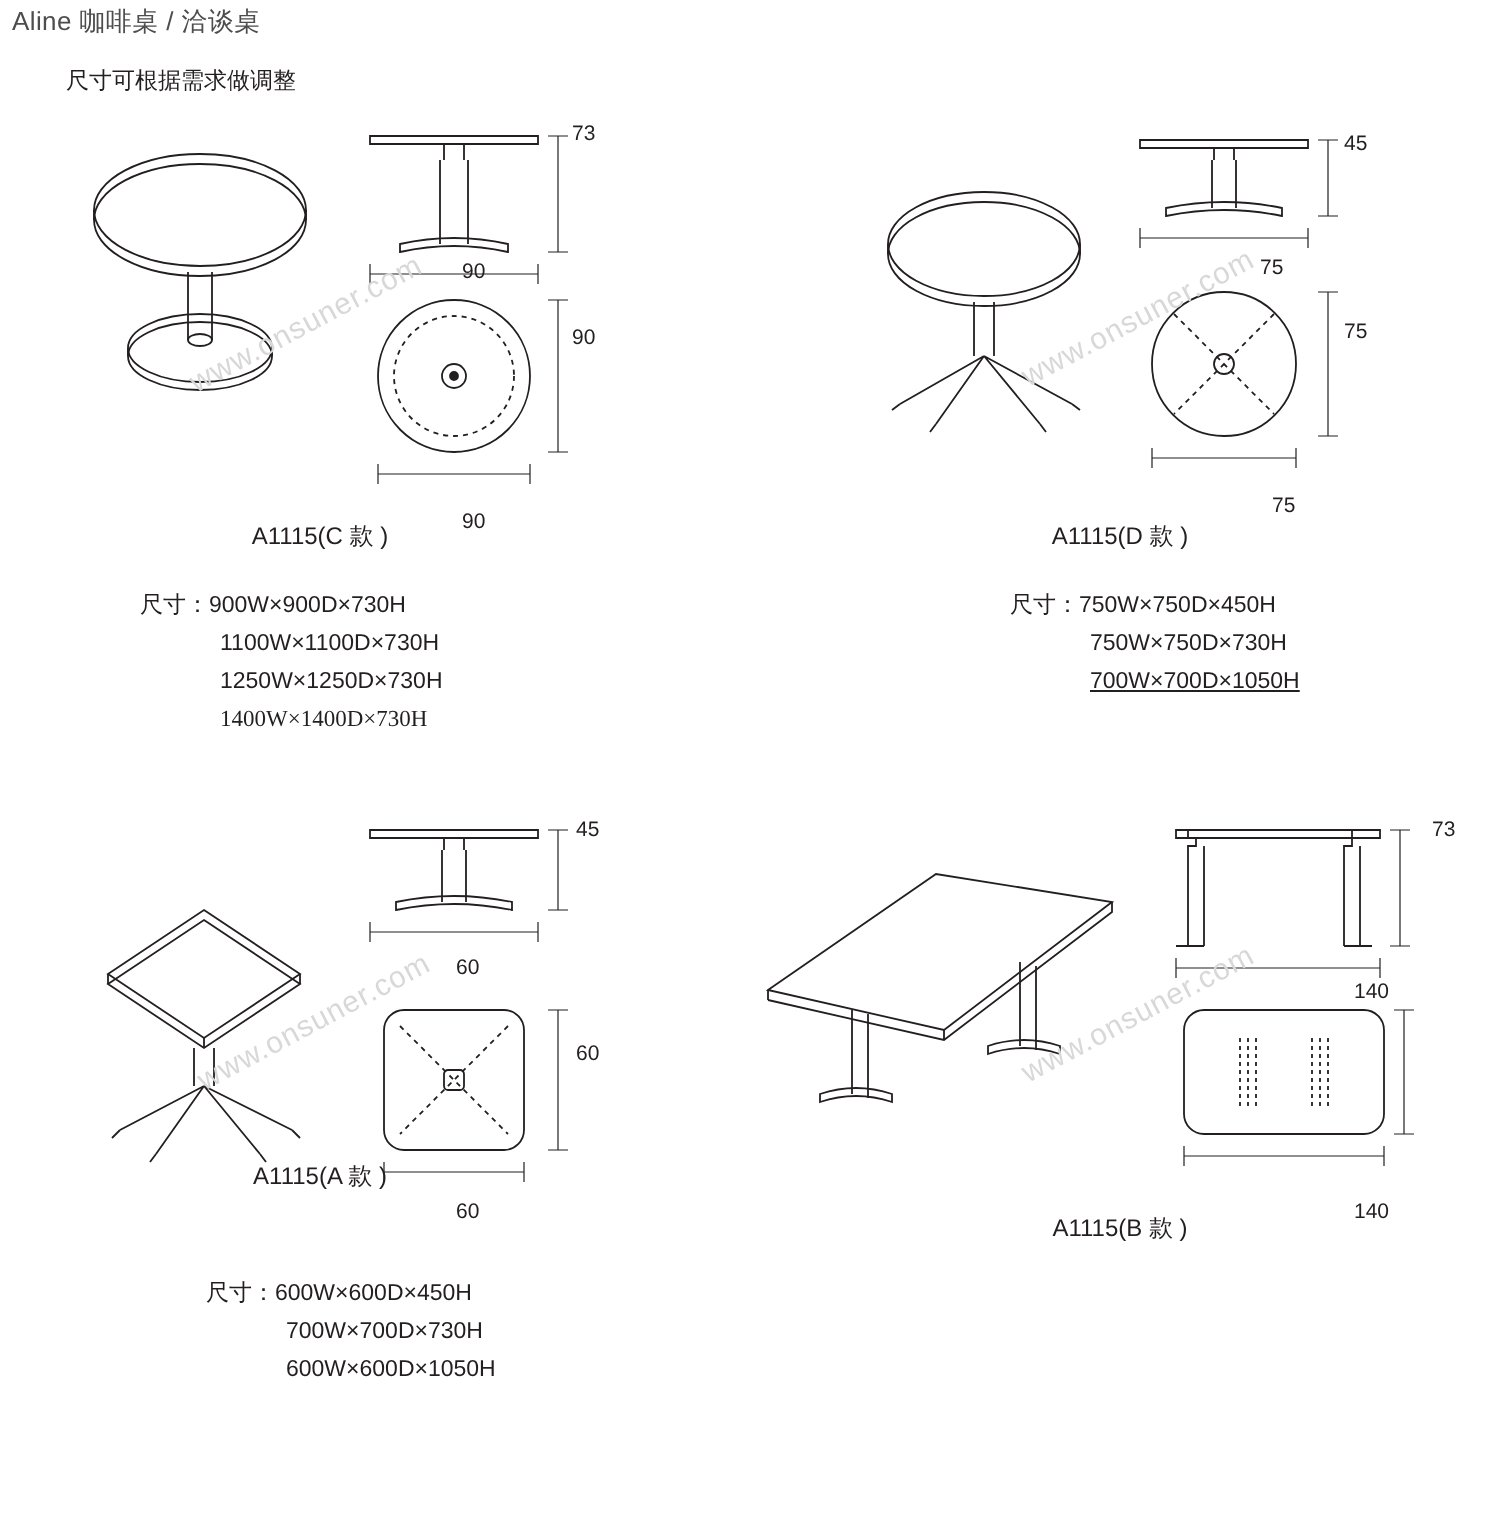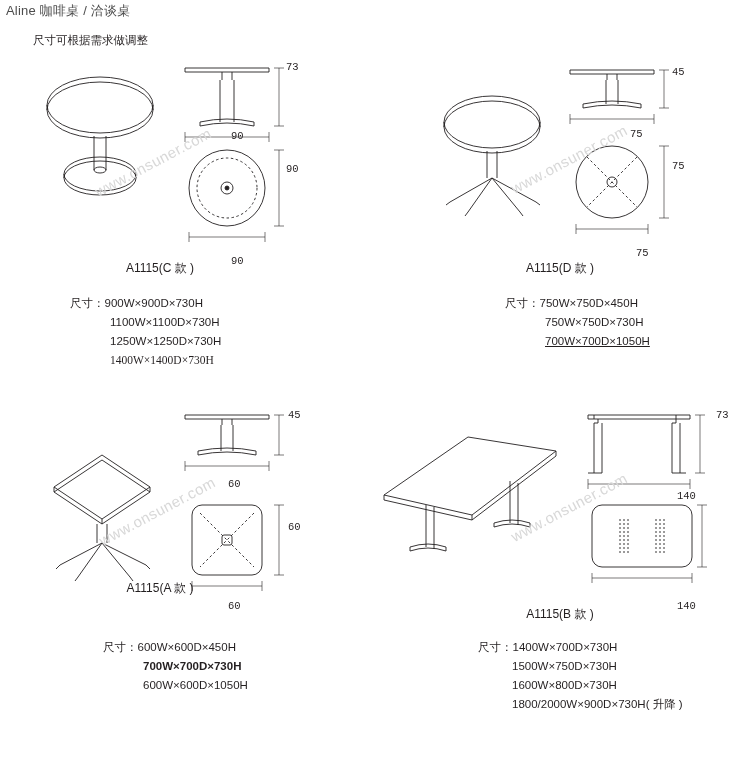--- a/index.html
+++ b/index.html
@@ -50,21 +50,20 @@
     color: #231f20;
     line-height: 19px;
     white-space: nowrap;
   }
   .spec div { white-space: nowrap; }
   .dim {
     position: absolute;
     font-size: 10.5px;
     color: #231f20;
     white-space: nowrap;
-    font-family: Liberation Mono, monospace;
   }
   svg { display: block; }
   .wm {
     position: absolute;
     font-size: 15px;
     color: #d8d8d8;
     font-family: "Liberation Sans", sans-serif;
     white-space: nowrap;
     transform: rotate(-28deg);
     transform-origin: left top;
@@ -232,30 +231,24 @@
     </g>
   </svg>
   <div class="dim" style="left:716px; top:409px;">73</div>
   <div class="dim" style="left:677px; top:490px;">140</div>
   <div class="dim" style="left:716px; top:521px;margin-left:47px;">70</div>
   <div class="dim" style="left:677px; top:600px;">140</div>
 
   <div class="caption" style="left:60px; top:580px; width:200px;">A1115(A 款 )</div>
   <div class="spec" style="left:75px; top:638px;margin-left:28px;">
     <div><span>尺寸：</span><span>600W×600D×450H</span></div>
-    <div style="padding-left:40px;font-weight:bold;"><span>700W×700D×730H</span></div>
+    <div style="padding-left:40px;"><span>700W×700D×730H</span></div>
     <div style="padding-left:40px;"><span>600W×600D×1050H</span></div>
   </div>
 
   <div class="caption" style="left:460px; top:606px; width:200px;">A1115(B 款 )</div>
-  <div class="spec" style="left:478px; top:638px;">
-    <div><span>尺寸：</span><span>1400W×700D×730H</span></div>
-    <div style="padding-left:34px;"><span>1500W×750D×730H</span></div>
-    <div style="padding-left:34px;"><span>1600W×800D×730H</span></div>
-    <div style="padding-left:34px;"><span>1800/2000W×900D×730H( 升降 )</span></div>
-  </div>
 
   <div class="wm" style="left:92px; top:185px;">www.onsuner.com</div>
   <div class="wm" style="left:508px; top:182px;">www.onsuner.com</div>
   <div class="wm" style="left:96px; top:534px;">www.onsuner.com</div>
   <div class="wm" style="left:508px; top:530px;">www.onsuner.com</div>
 
 </div>
 
 </body></html>

